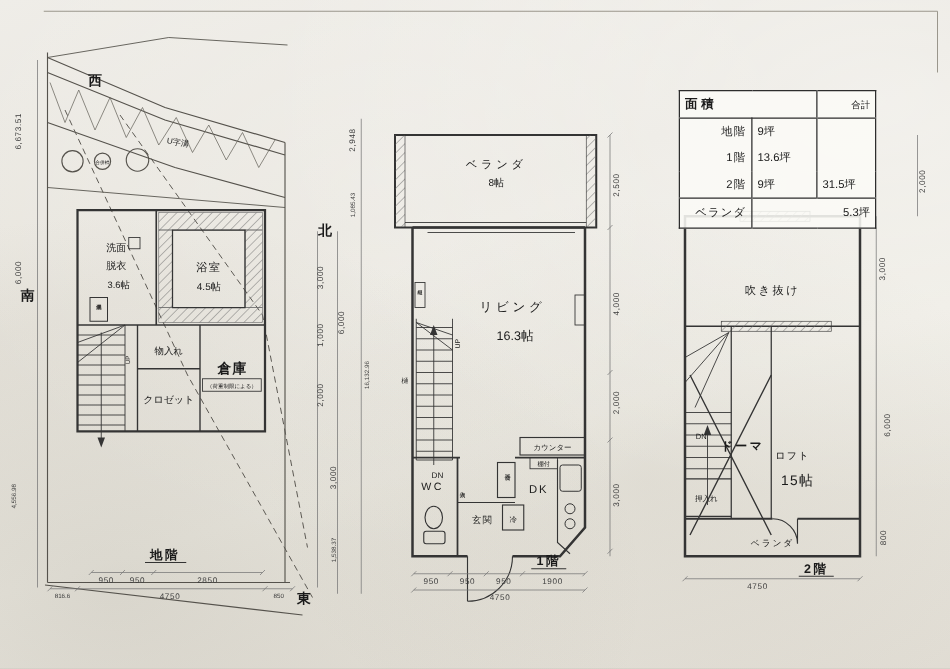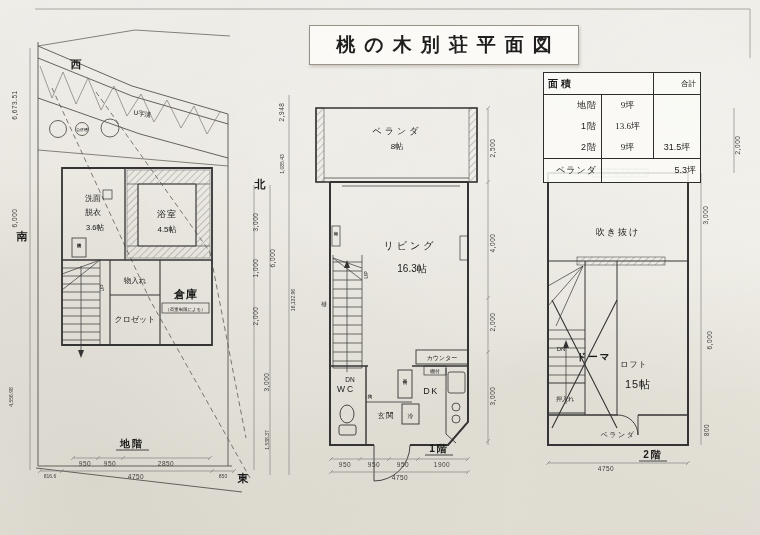--- a/index.html
+++ b/index.html
@@ -21,22 +21,22 @@
   }
   table.area{
     position:absolute;left:543px;top:72px;width:157px;
     border-collapse:collapse;background:rgba(251,250,246,.88);
     border:1.5px solid #2d2d2d;font-size:9px;color:#1b1b1b;table-layout:fixed;
   }
   table.area td{padding:4px 4px;height:13px;line-height:13px;}
   td.hd{font-size:10px;font-weight:700;letter-spacing:3px;border-bottom:1px solid #2d2d2d;height:15px;}
   td.hd-total{font-size:7.5px;text-align:right;border-bottom:1px solid #2d2d2d;border-left:1px solid #2d2d2d;}
   td.lbl{text-align:right;border-right:1px solid #2d2d2d;letter-spacing:1px;}
-  td.val{text-align:center;padding-right:8px;font-family:Liberation Serif, serif;}
-  td.tot{border-left:1px solid #2d2d2d;vertical-align:bottom;text-align:center;}
+  td.val{text-align:left;padding-right:8px;}
+  td.tot{border-left:1px solid #2d2d2d;vertical-align:bottom;}
   tr.vrow td{border-top:1px solid #2d2d2d;height:15px;line-height:15px;}
   td.vval{text-align:right;padding-left:10px;}
   svg{position:absolute;left:0;top:0;}
   svg text{font-family:"Liberation Sans","DejaVu Sans",sans-serif;fill:#1a1a1a;}
   .dm{font-size:6.5px;fill:#3d3d3d;letter-spacing:.5px;}
   .dms{font-size:5px;fill:#3d3d3d;}
   .cmp{font-size:11px;font-weight:600;}
   .fl{font-size:10px;font-weight:600;letter-spacing:2px;}
   .vtxt{writing-mode:vertical-rl;}
 </style>
@@ -307,21 +307,20 @@
       <text class="dm" x="606" y="471" text-anchor="middle" font-size="7" letter-spacing="2">4750</text>
       <text class="dm" x="740" y="145" text-anchor="middle" transform="rotate(-90 740 145)">2,000</text>
       <text class="dm" x="708" y="215" text-anchor="middle" transform="rotate(-90 708 215)">3,000</text>
       <text class="dm" x="712" y="340" text-anchor="middle" transform="rotate(-90 712 340)">6,000</text>
       <text class="dm" x="709" y="430" text-anchor="middle" transform="rotate(-90 709 430)">800</text>
       <text class="fl" x="653" y="458" text-anchor="middle">2階</text>
       <line x1="639" y1="461" x2="667" y2="461" stroke="#333" stroke-width="0.9"></line>
     </g>
   </svg>
 
-  <div class="title-box">桃の木別荘平面図</div>
 
   <table class="area">
     <colgroup>
         <col style="width:58px">
         <col style="width:52px">
         <col style="width:47px">
       </colgroup>
     <tbody>
         <tr>
       <td class="hd" colspan="2">面積</td>

